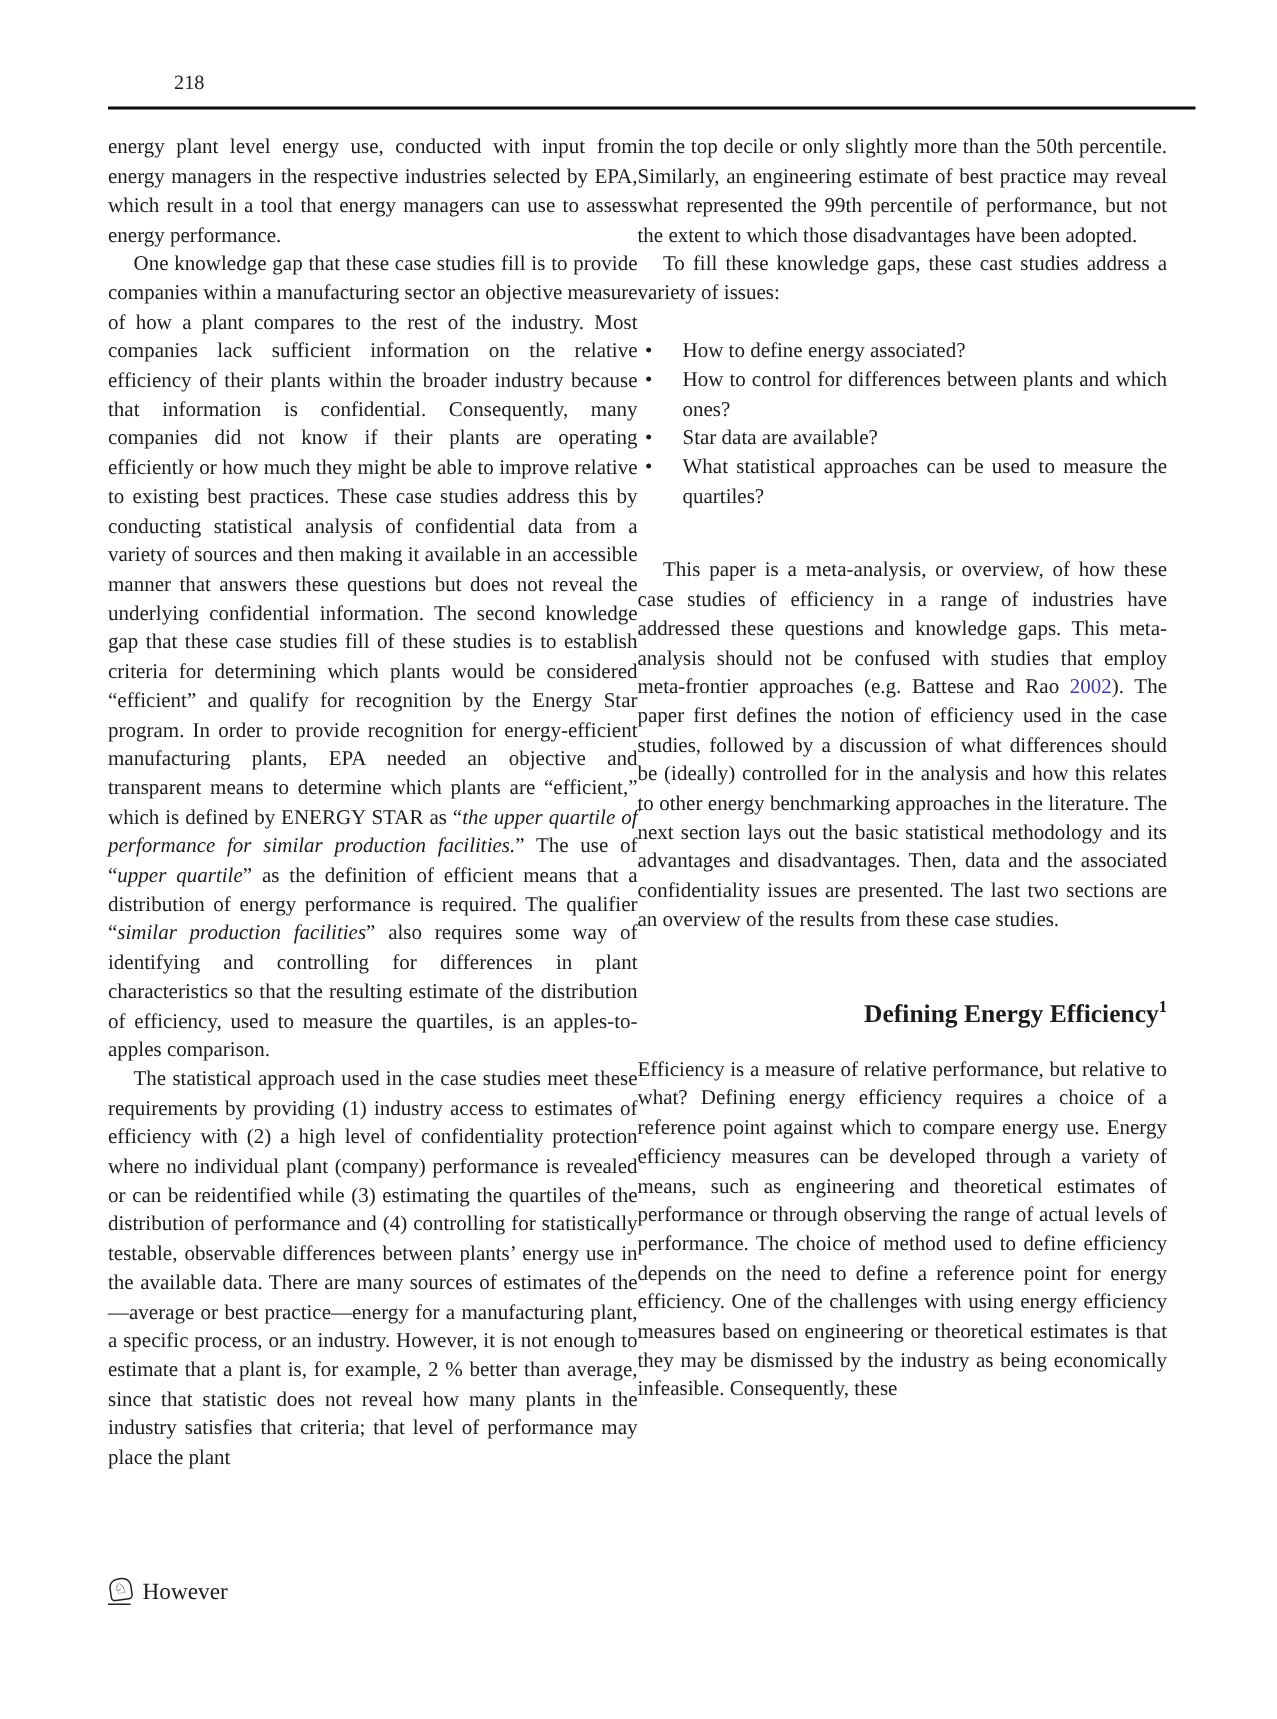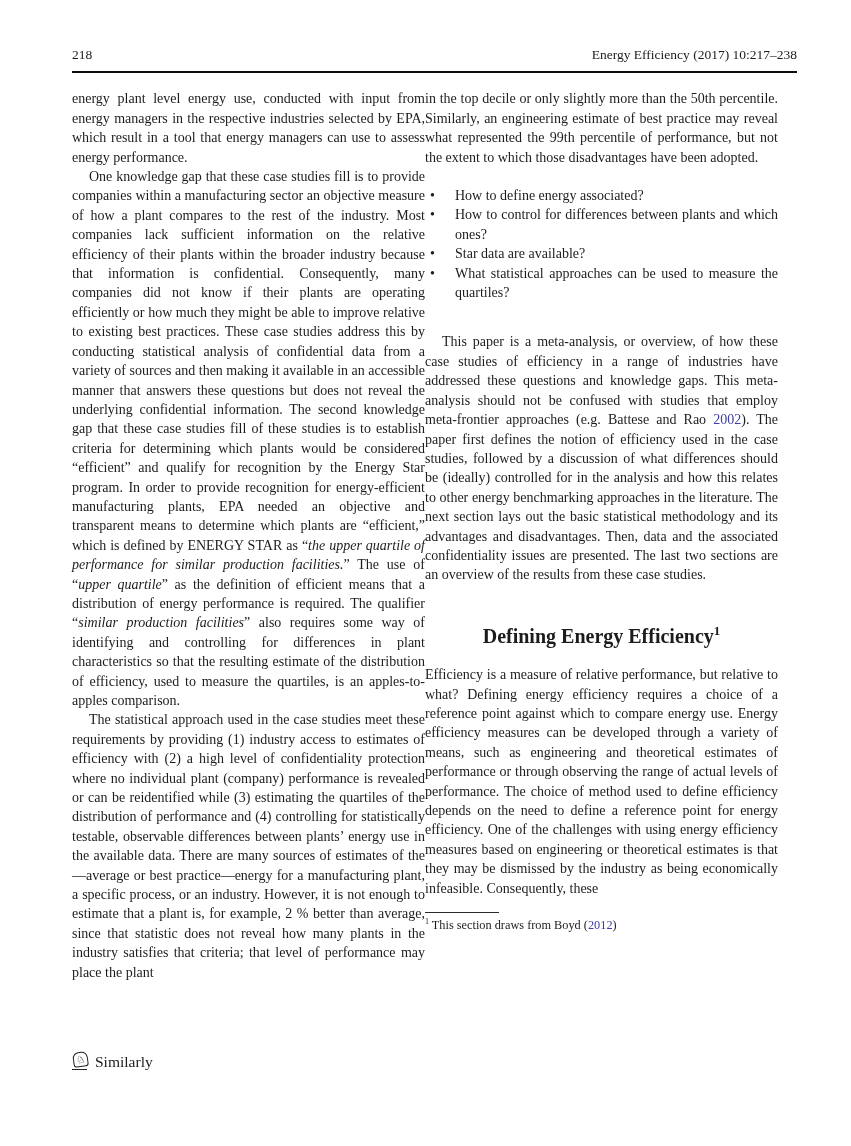--- a/index.html
+++ b/index.html
@@ -14,20 +14,21 @@
     line-height: 19.4px;
     overflow: hidden;
   }
   .content { position: absolute; left: 72px; top: 45px; width: 725px; }
 
   .running-head {
     display: flex;
     justify-content: space-between;
     align-items: baseline;
     font-size: 13.5px;
+    margin-left: 44px;
   }
   .head-rule {
     margin-top: 7px;
     border: 0;
     border-top: 2.2px solid #0d0d0d;
     height: 0;
   }
 
   .columns { display: flex; margin-top: 16px; }
   .col { width: 353px; text-align: justify; hyphens: auto; -webkit-hyphens: auto; }
@@ -37,24 +38,24 @@
 
   .i { font-style: italic; }
   .sup { vertical-align: super; font-size: 0.65em; line-height: 0; }
   a.link { color: var(--link-color, #3d3da6); text-decoration: none; cursor: pointer; }
 
   ul.bullets { list-style: none; margin: 19px 0 30px 0; padding: 0; }
   ul.bullets li { position: relative; padding-left: 30px; margin: 0; }
   ul.bullets li .dot { position: absolute; left: 5px; }
 
   h2.section-heading {
-    font-size: 20px;
+    font-size: 17px;
     font-weight: bold;
     margin: 42px 0 19px 0;
-    text-align: center;
+    text-align: right;
     text-indent: 0;
   }
   h2.section-heading .sup { font-weight: bold; }
 
   .footnote-block { margin-top: 14px; text-align: left; }
   .footnote-sep { width: 74px; border: 0; border-top: 1.3px solid #2a2a2a; margin: 0 0 4px 0; }
   .footnote { font-size: 12.3px; line-height: 16px; margin: 0; }
 
   .publisher-footer {
     position: absolute;
@@ -90,34 +91,34 @@
   }
 </style>
 </head>
 <body>
 
 <div class="page">
   <div class="content">
 
     <div class="running-head">
       <span>218</span>
-      <span>Energy Efficiency (2017) 10:217–238</span>
     </div>
     <hr class="head-rule">
 
     <div class="columns">
 
       <div class="col">
         <p class="para"><span>energy plant level energy use, conducted with input from energy managers in the respective industries selected by EPA, which result in a tool that energy managers can use to assess energy performance.</span></p>
         <p class="para indent"><span>One knowledge gap that these case studies fill is to provide companies within a manufacturing sector an objective measure of how a plant compares to the rest of the industry. Most companies lack sufficient information on the relative efficiency of their plants within the broader industry because that information is confidential. Consequently, many companies did not know if their plants are operating efficiently or how much they might be able to improve relative to existing best practices. These case studies address this by conducting statistical analysis of confidential data from a variety of sources and then making it available in an accessible manner that answers these questions but does not reveal the underlying confidential information. The second knowledge gap that these case studies fill of these studies is to establish criteria for determining which plants would be considered “efficient” and qualify for recognition by the Energy Star program. In order to provide recognition for energy-efficient manufacturing plants, EPA needed an objective and transparent means to determine which plants are “efficient,” which is defined by ENERGY STAR as “</span><span class="i">the upper quartile of performance for similar production facilities.</span><span>” The use of “</span><span class="i">upper quartile</span><span>” as the definition of efficient means that a distribution of energy performance is required. The qualifier “</span><span class="i">similar production facilities</span><span>” also requires some way of identifying and controlling for differences in plant characteristics so that the resulting estimate of the distribution of efficiency, used to measure the quartiles, is an apples-to-apples comparison.</span></p>
         <p class="para indent"><span>The statistical approach used in the case studies meet these requirements by providing (1) industry access to estimates of efficiency with (2) a high level of confidentiality protection where no individual plant (company) performance is revealed or can be reidentified while (3) estimating the quartiles of the distribution of performance and (4) controlling for statistically testable, observable differences between plants’ energy use in the available data. There are many sources of estimates of the—average or best practice—energy for a manufacturing plant, a specific process, or an industry. However, it is not enough to estimate that a plant is, for example, 2 % better than average, since that statistic does not reveal how many plants in the industry satisfies that criteria; that level of performance may place the plant</span></p>
       </div>
 
       <div class="col">
         <p class="para"><span>in the top decile or only slightly more than the 50th percentile. Similarly, an engineering estimate of best practice may reveal what represented the 99th percentile of performance, but not the extent to which those disadvantages have been adopted.</span></p>
+        <p class="para indent"><span>To fill these knowledge gaps, these cast studies address a variety of issues:</span></p>
 
         <ul class="bullets">
           <li>
             <span class="dot">•</span>
             <span>How to define energy associated?</span>
           </li>
           <li>
             <span class="dot">•</span>
             <span>How to control for differences between plants and which ones?</span>
           </li>
@@ -130,29 +131,25 @@
             <span>What statistical approaches can be used to measure the quartiles?</span>
           </li>
         </ul>
 
         <p class="para indent"><span>This paper is a meta-analysis, or overview, of how these case studies of efficiency in a range of industries have addressed these questions and knowledge gaps. This meta-analysis should not be confused with studies that employ meta-frontier approaches (e.g. Battese and Rao </span><a class="link">2002</a><span>). The paper first defines the notion of efficiency used in the case studies, followed by a discussion of what differences should be (ideally) controlled for in the analysis and how this relates to other energy benchmarking approaches in the literature. The next section lays out the basic statistical methodology and its advantages and disadvantages. Then, data and the associated confidentiality issues are presented. The last two sections are an overview of the results from these case studies.</span></p>
 
         <h2 class="section-heading"><span>Defining Energy Efficiency</span><span class="sup">1</span></h2>
 
         <p class="para"><span>Efficiency is a measure of relative performance, but relative to what? Defining energy efficiency requires a choice of a reference point against which to compare energy use. Energy efficiency measures can be developed through a variety of means, such as engineering and theoretical estimates of performance or through observing the range of actual levels of performance. The choice of method used to define efficiency depends on the need to define a reference point for energy efficiency. One of the challenges with using energy efficiency measures based on engineering or theoretical estimates is that they may be dismissed by the industry as being economically infeasible. Consequently, these</span></p>
 
-        <div class="footnote-block">
-          <hr class="footnote-sep">
-          <p class="footnote"><span class="sup">1</span><span> This section draws from Boyd (</span><a class="link">2012</a><span>)</span></p>
-        </div>
       </div>
 
     </div>
   </div>
 
   <div class="publisher-footer">
     <span class="logo-mark">
       <span class="horse-box">♘</span>
       <span class="base-line"></span>
     </span>
-    <span>Similarly</span>
+    <span>However</span>
   </div>
 </div>
 
 </body></html>

